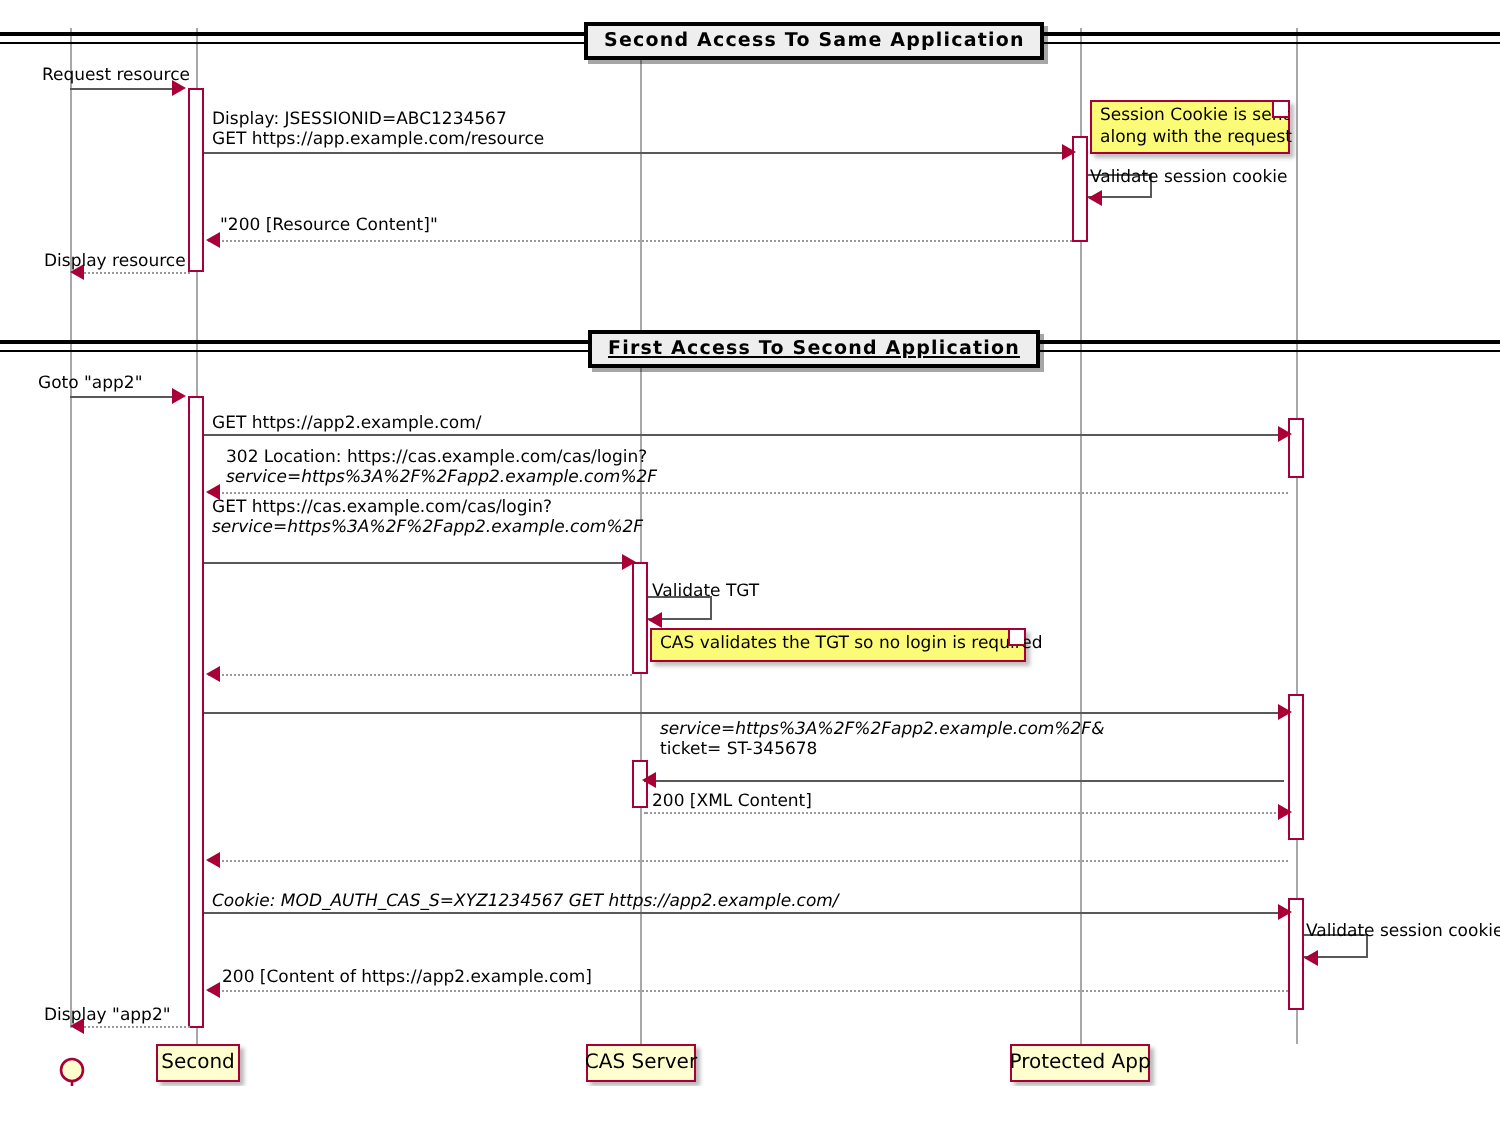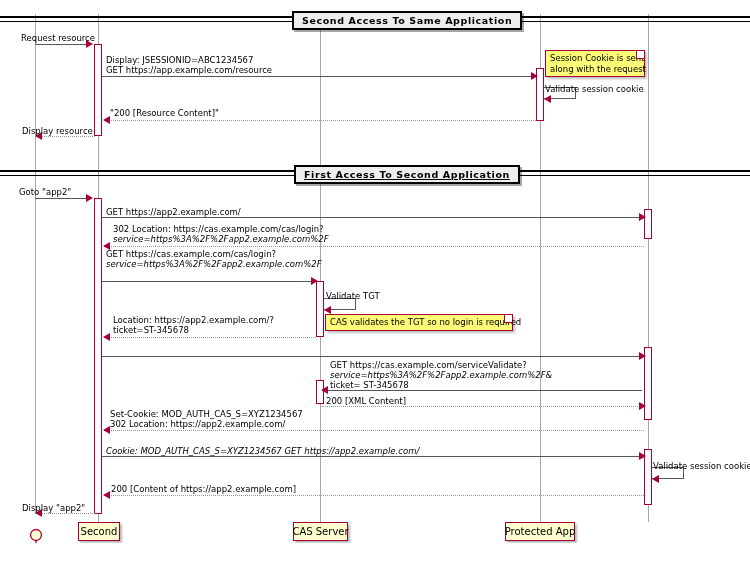--- a/index.html
+++ b/index.html
@@ -136,46 +136,37 @@
   <div class="arrowhead left" style="left:324px;top:306px;"></div>
   <div class="msglabel" style="left:326px;top:291px;">Validate TGT</div>
 
   <div class="note" style="left:325px;top:314px;width:188px;">
     <span class="fold"></span>
     <div>CAS validates the TGT so no login is required</div>
   </div>
 
   <div class="msgline dotted" style="left:104px;top:337px;width:212px;"></div>
   <div class="arrowhead left" style="left:103px;top:333px;"></div>
-  <div class="msglabel" style="left:113px;top:315px;">
-    <div>Location: https://app2.example.com/?</div>
-    <div>ticket=ST-345678</div>
-  </div>
 
   <div class="msgline" style="left:102px;top:356px;width:540px;"></div>
   <div class="arrowhead right" style="left:639px;top:352px;"></div>
 
   <div class="msgline" style="left:322px;top:390px;width:320px;"></div>
   <div class="arrowhead left" style="left:321px;top:386px;"></div>
   <div class="msglabel" style="left:330px;top:360px;">
-    <div>GET https://cas.example.com/serviceValidate?</div>
     <div class="ital">service=https%3A%2F%2Fapp2.example.com%2F&amp;</div>
     <div>ticket= ST-345678</div>
   </div>
 
   <div class="msgline dotted" style="left:322px;top:406px;width:320px;"></div>
   <div class="arrowhead right" style="left:639px;top:402px;"></div>
   <div class="msglabel" style="left:326px;top:396px;">200 [XML Content]</div>
 
   <div class="msgline dotted" style="left:104px;top:430px;width:540px;"></div>
   <div class="arrowhead left" style="left:103px;top:426px;"></div>
-  <div class="msglabel" style="left:110px;top:409px;">
-    <div>Set-Cookie: MOD_AUTH_CAS_S=XYZ1234567</div>
-    <div>302 Location: https://app2.example.com/</div>
-  </div>
 
   <div class="msgline" style="left:102px;top:456px;width:540px;"></div>
   <div class="arrowhead right" style="left:639px;top:452px;"></div>
   <div class="msglabel" style="left:106px;top:446px;font-style:italic;">Cookie: MOD_AUTH_CAS_S=XYZ1234567 GET https://app2.example.com/</div>
 
   <div class="selfmsg" style="left:652px;top:467px;width:32px;"></div>
   <div class="arrowhead left" style="left:652px;top:475px;"></div>
   <div class="msglabel" style="left:653px;top:461px;">Validate session cookie</div>
 
   <div class="msgline dotted" style="left:104px;top:495px;width:540px;"></div>

